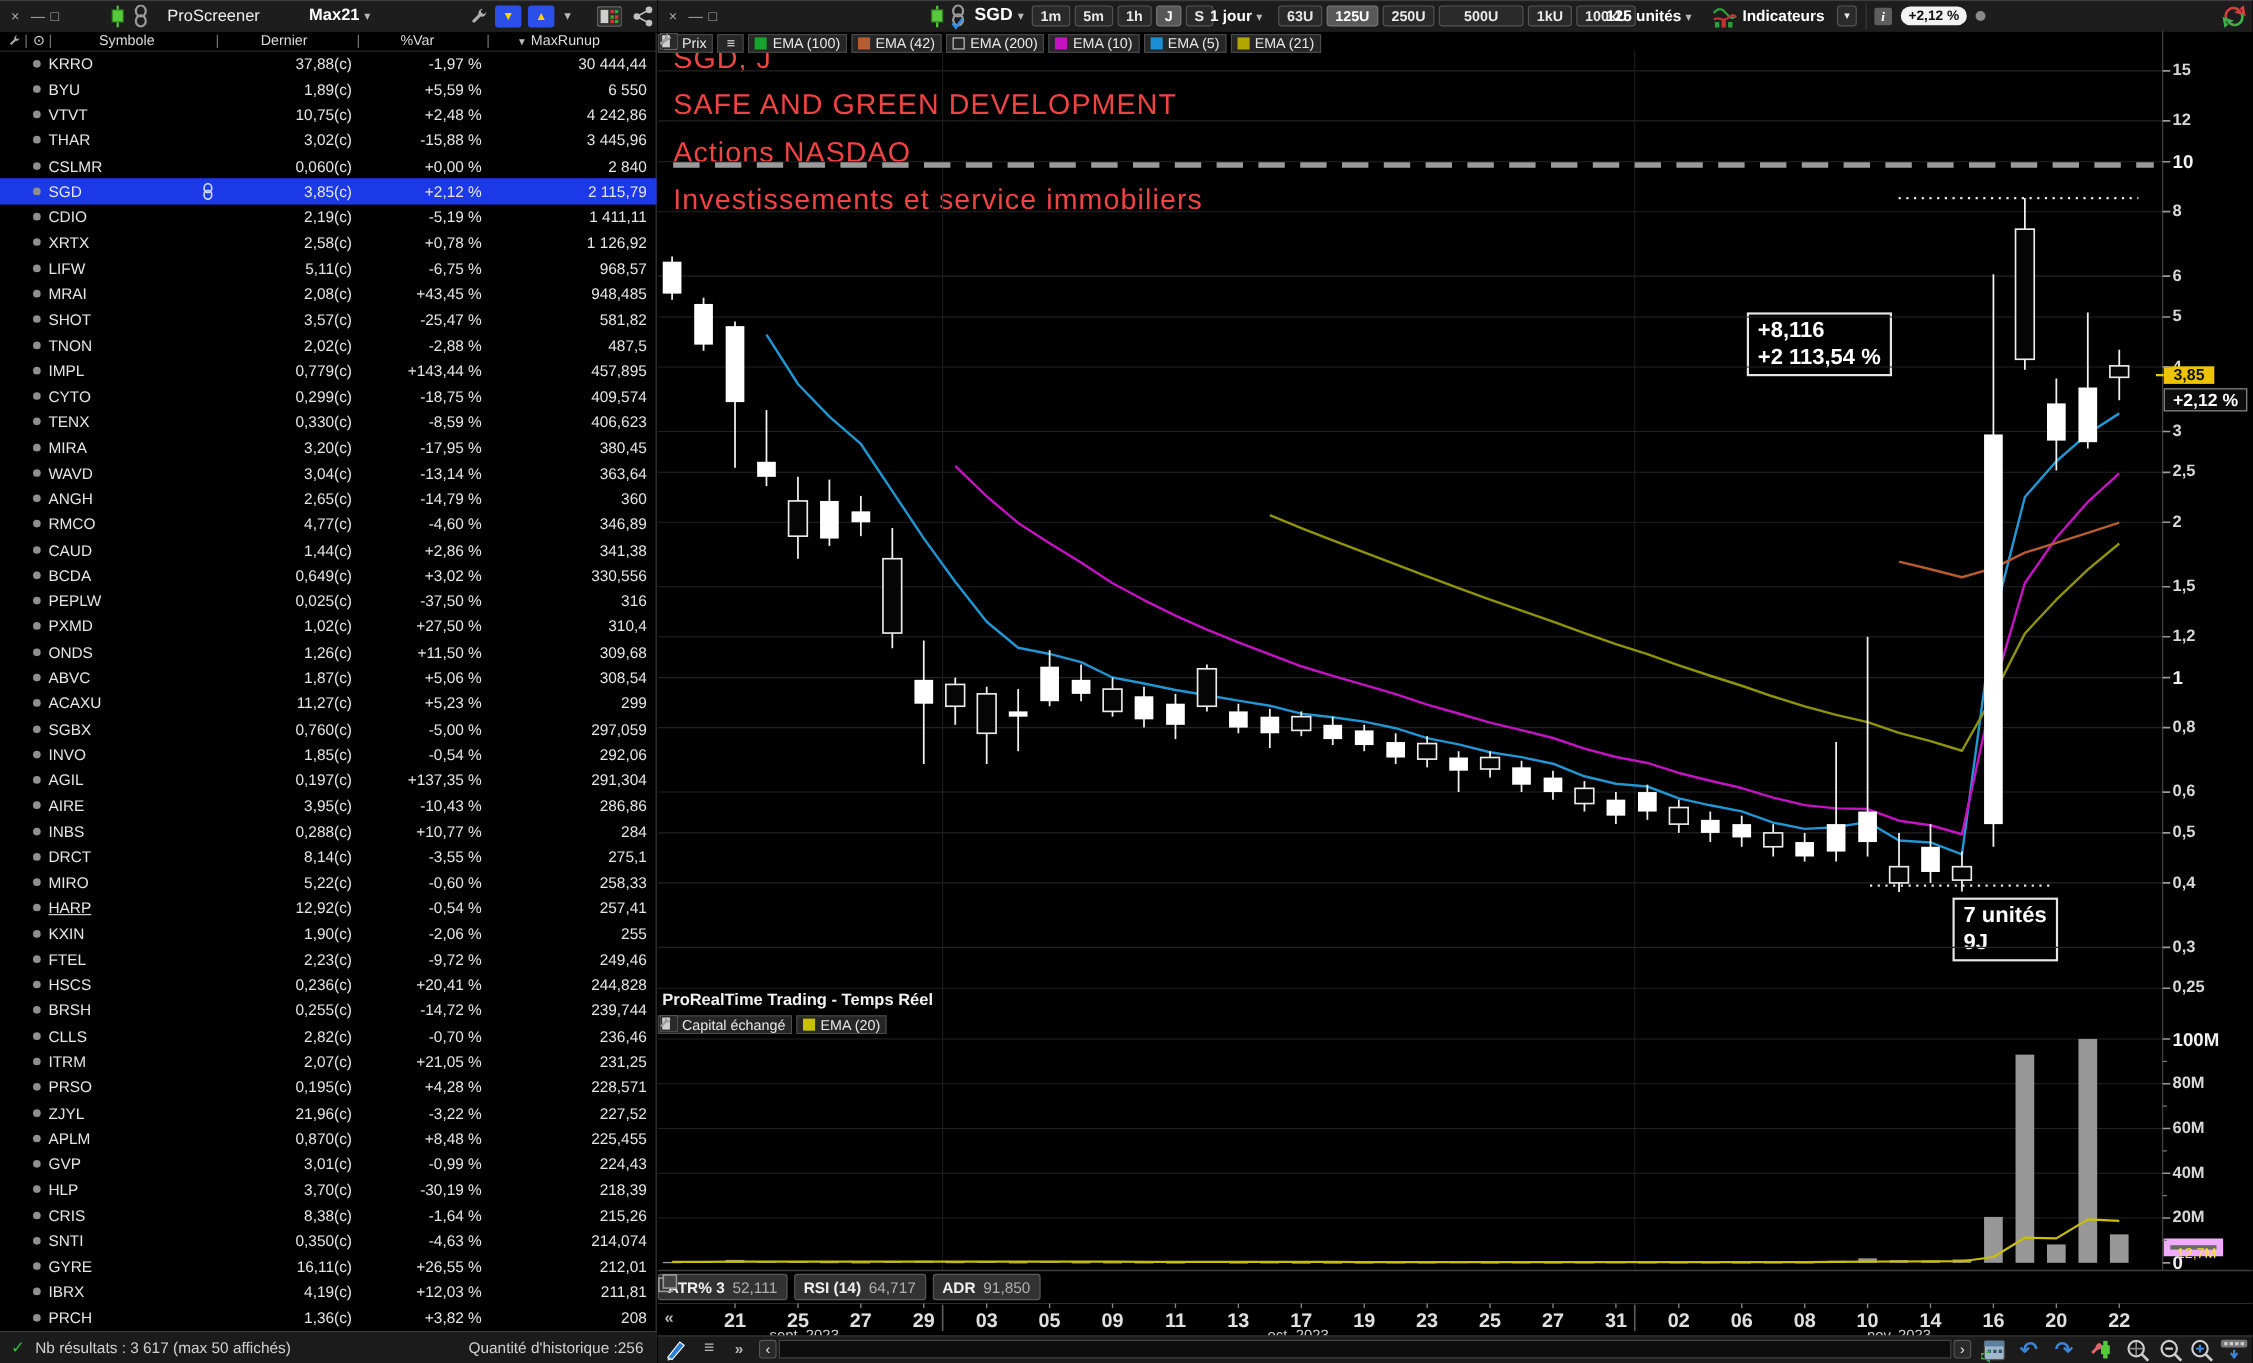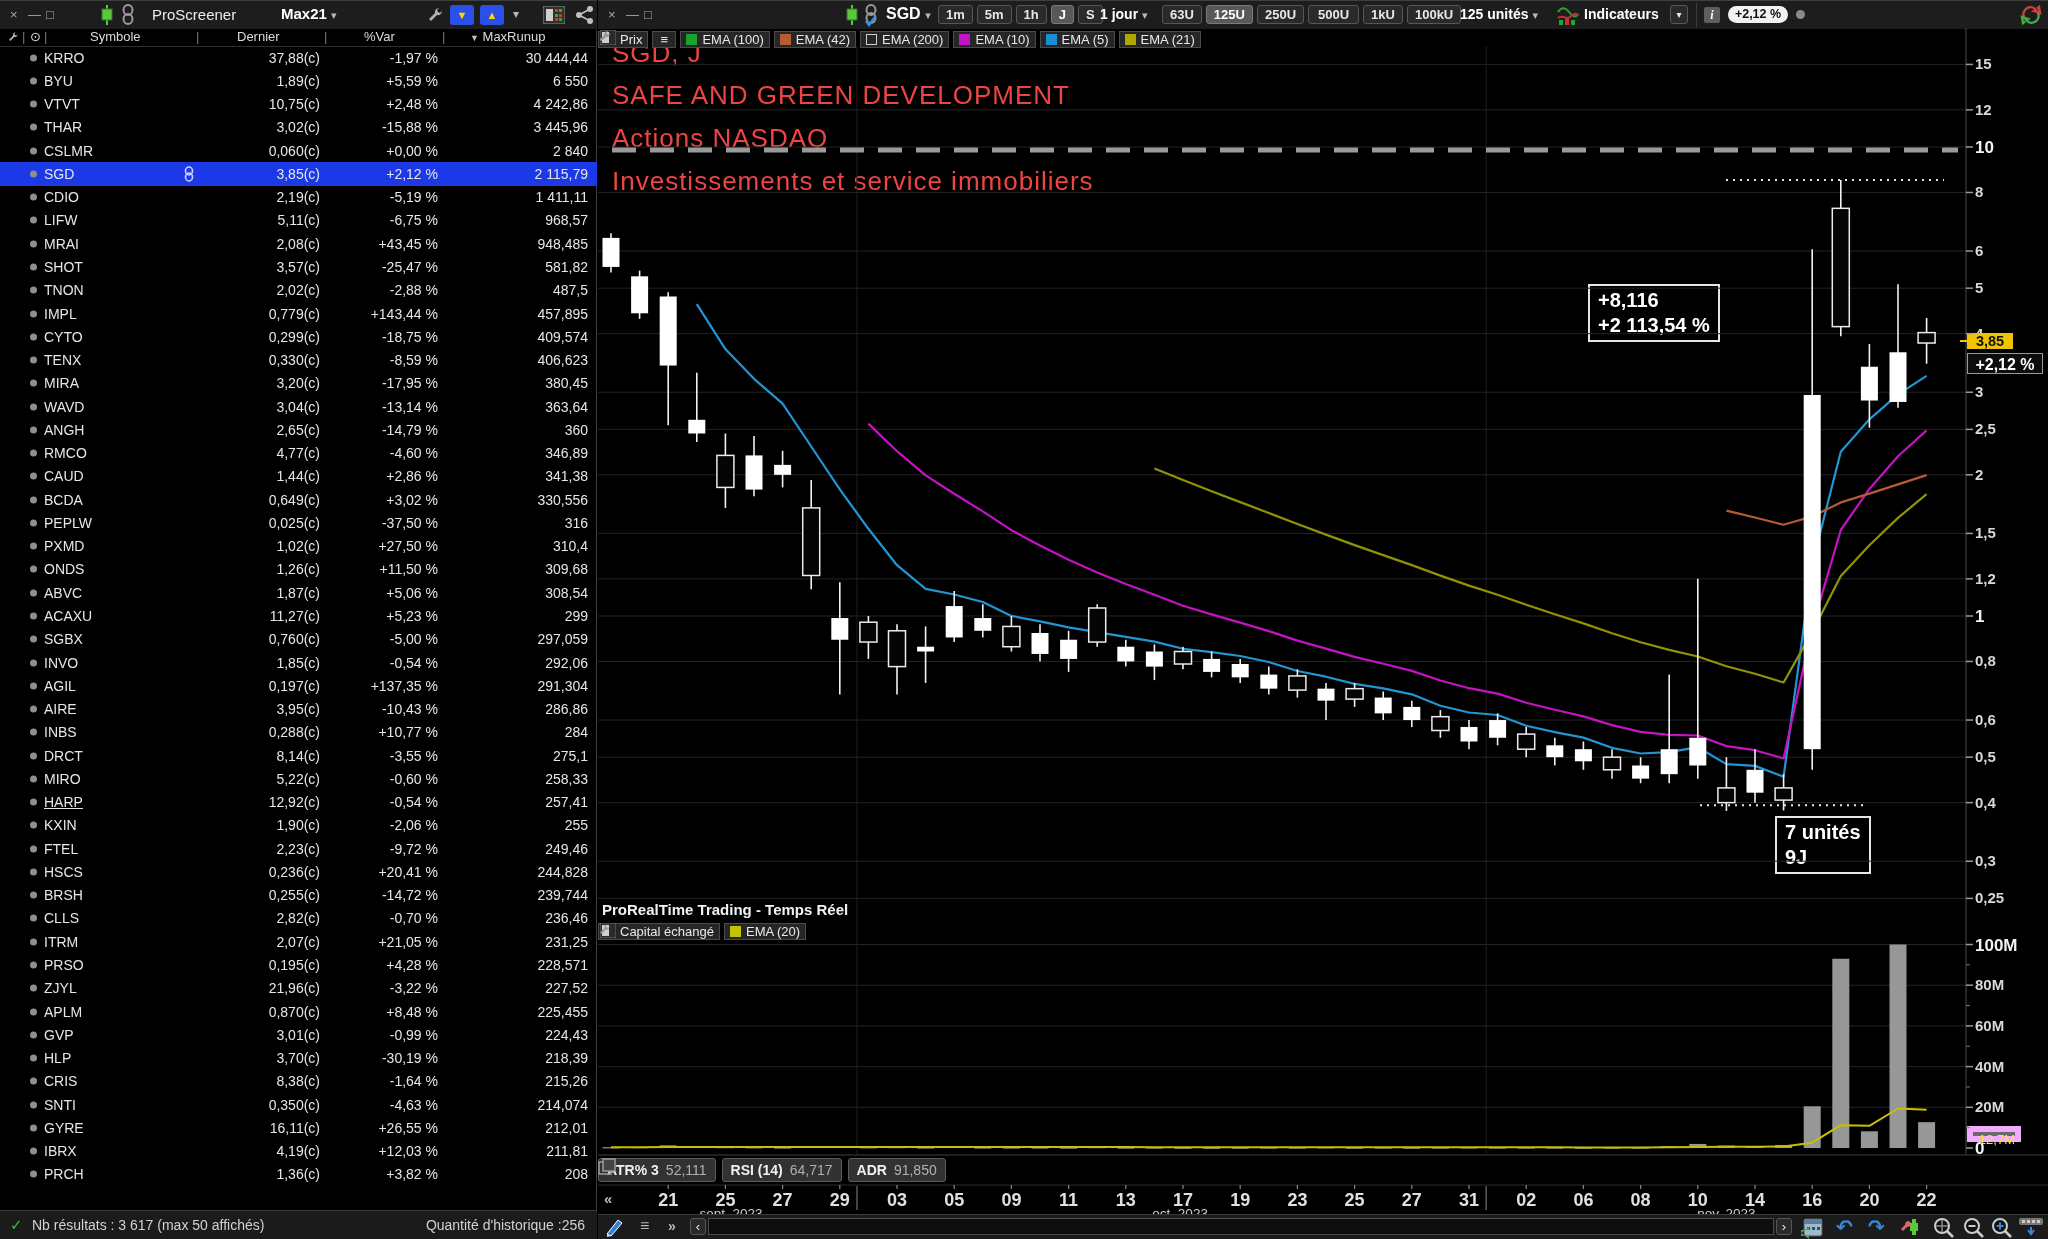--- a/index.html
+++ b/index.html
@@ -147,20 +147,27 @@
           <span class="cell" style="right:277px;">3,85(c)</span>
           <span class="cell" style="right:159px;">+2,12 %</span>
           <span class="cell" style="right:9px;">2 115,79</span>
         </div>
         <div class="srow">
           <span class="cell bullet" style="left:30px;"></span>
           <span class="cell" style="left:44px;">CDIO</span>
           <span class="cell" style="right:277px;">2,19(c)</span>
           <span class="cell" style="right:159px;">-5,19 %</span>
           <span class="cell" style="right:9px;">1 411,11</span>
+        </div>
+        <div class="srow">
+          <span class="cell bullet" style="left:30px;"></span>
+          <span class="cell" style="left:44px;">XRTX</span>
+          <span class="cell" style="right:277px;">2,58(c)</span>
+          <span class="cell" style="right:159px;">+0,78 %</span>
+          <span class="cell" style="right:9px;">1 126,92</span>
         </div>
         <div class="srow">
           <span class="cell bullet" style="left:30px;"></span>
           <span class="cell" style="left:44px;">LIFW</span>
           <span class="cell" style="right:277px;">5,11(c)</span>
           <span class="cell" style="right:159px;">-6,75 %</span>
           <span class="cell" style="right:9px;">968,57</span>
         </div>
         <div class="srow">
           <span class="cell bullet" style="left:30px;"></span>
@@ -727,21 +734,21 @@
           <span class="btn active" style="padding: 0px 7px; min-width: 14px;">J</span>
           <span class="btn" style="padding: 0px 7px; min-width: 14px;">S</span>
         </span>
       <span class="abs" style="left:502px;top:5px;font-size:14px;font-weight:700;color:#fff;">
         <span>1 jour</span> <span class="icon" style="font-size:11px;">▾</span>
       </span>
       <span id="unitbtns" class="abs" style="left:564px;top:4px;display:flex;gap:4px;">
           <span class="btn" style="padding: 0px 7px; min-width: 26px;">63U</span>
           <span class="btn active" style="padding: 0px 7px; min-width: 26px;">125U</span>
           <span class="btn" style="padding: 0px 7px; min-width: 26px;">250U</span>
-          <span class="btn" style="padding: 0px 9px; min-width: 26px;">500U</span>
+          <span class="btn" style="padding: 0px 22px; min-width: 26px;">500U</span>
           <span class="btn" style="padding: 0px 7px; min-width: 26px;">1kU</span>
           <span class="btn" style="padding: 0px 7px; min-width: 26px;">100kU</span>
         </span>
       <span class="abs" style="left:862px;top:5px;font-size:14px;font-weight:700;color:#fff;">
         <span>125 unités</span> <span class="icon" style="font-size:11px;">▾</span>
       </span>
       <svg class="abs" style="left:958px;top:3px;" width="24" height="22">
           <path d="M2 8 C6 2 10 4 13 8 S20 14 22 10" stroke="#2e9e3a" stroke-width="2" fill="none"></path>
           <path d="M2 14 C6 10 10 16 14 13 S20 8 22 12" stroke="#c03333" stroke-width="2" fill="none"></path>
           <rect x="3" y="16" width="4" height="5" fill="#2e9e3a"></rect>

